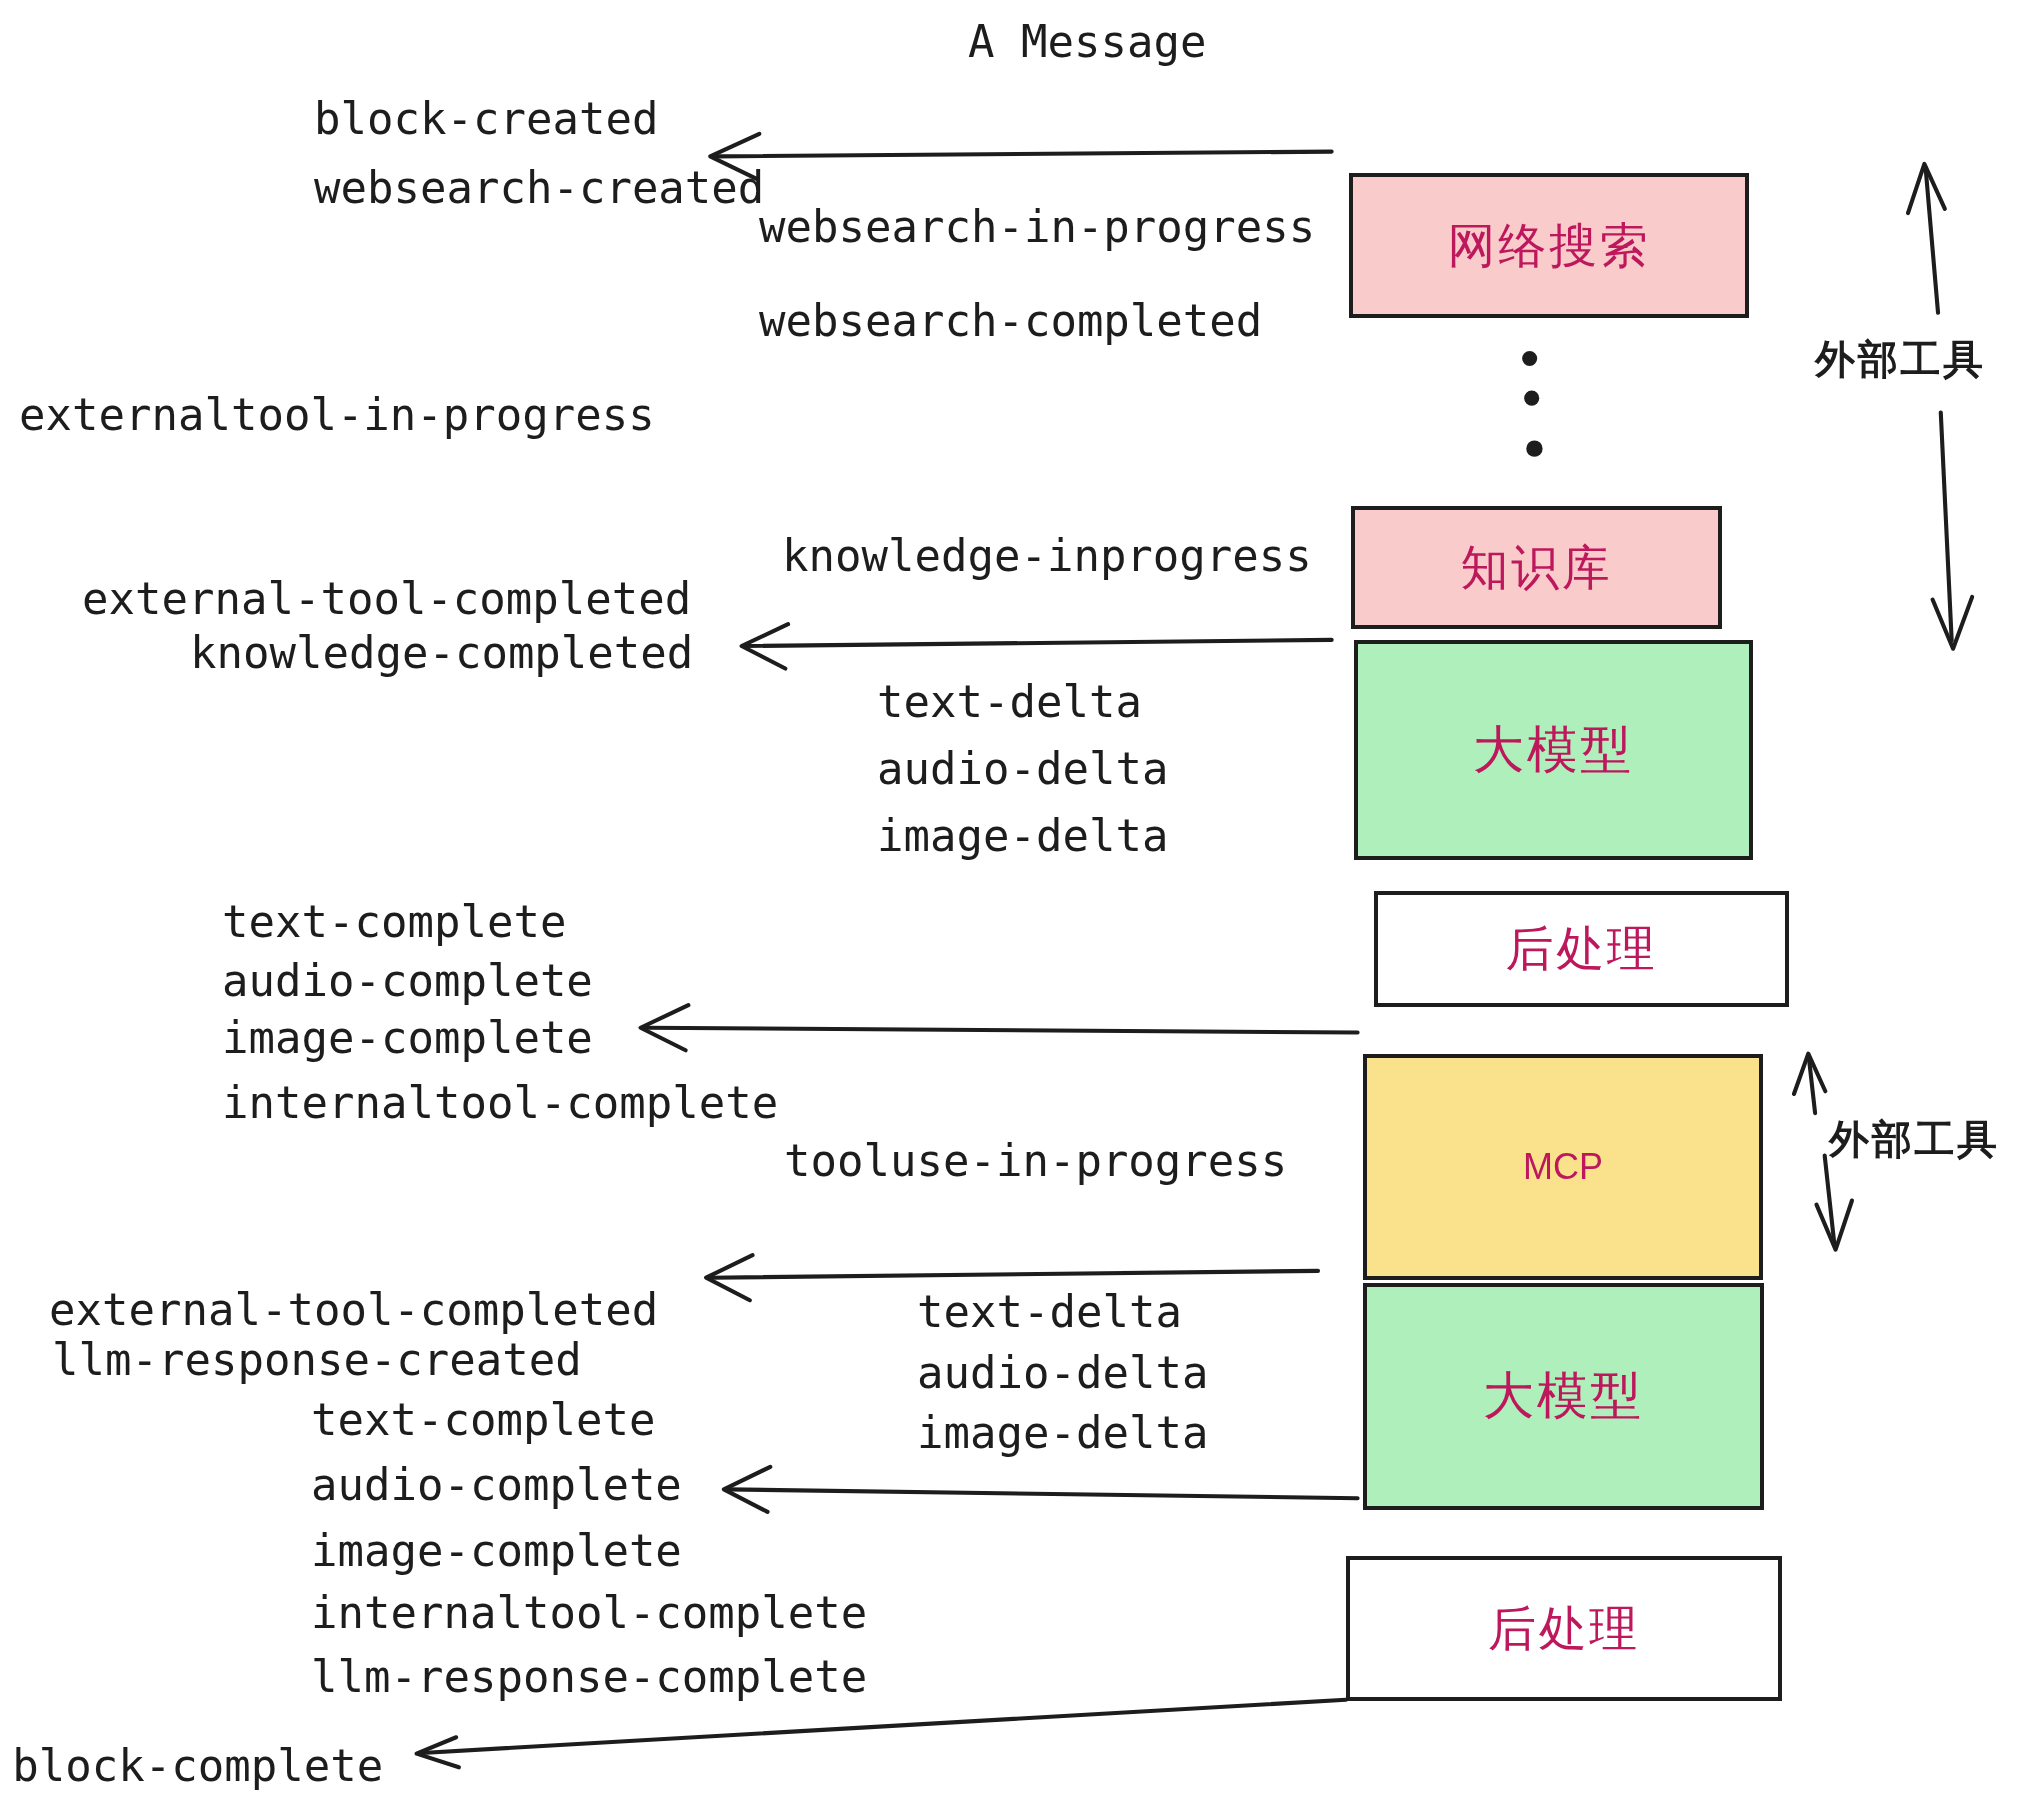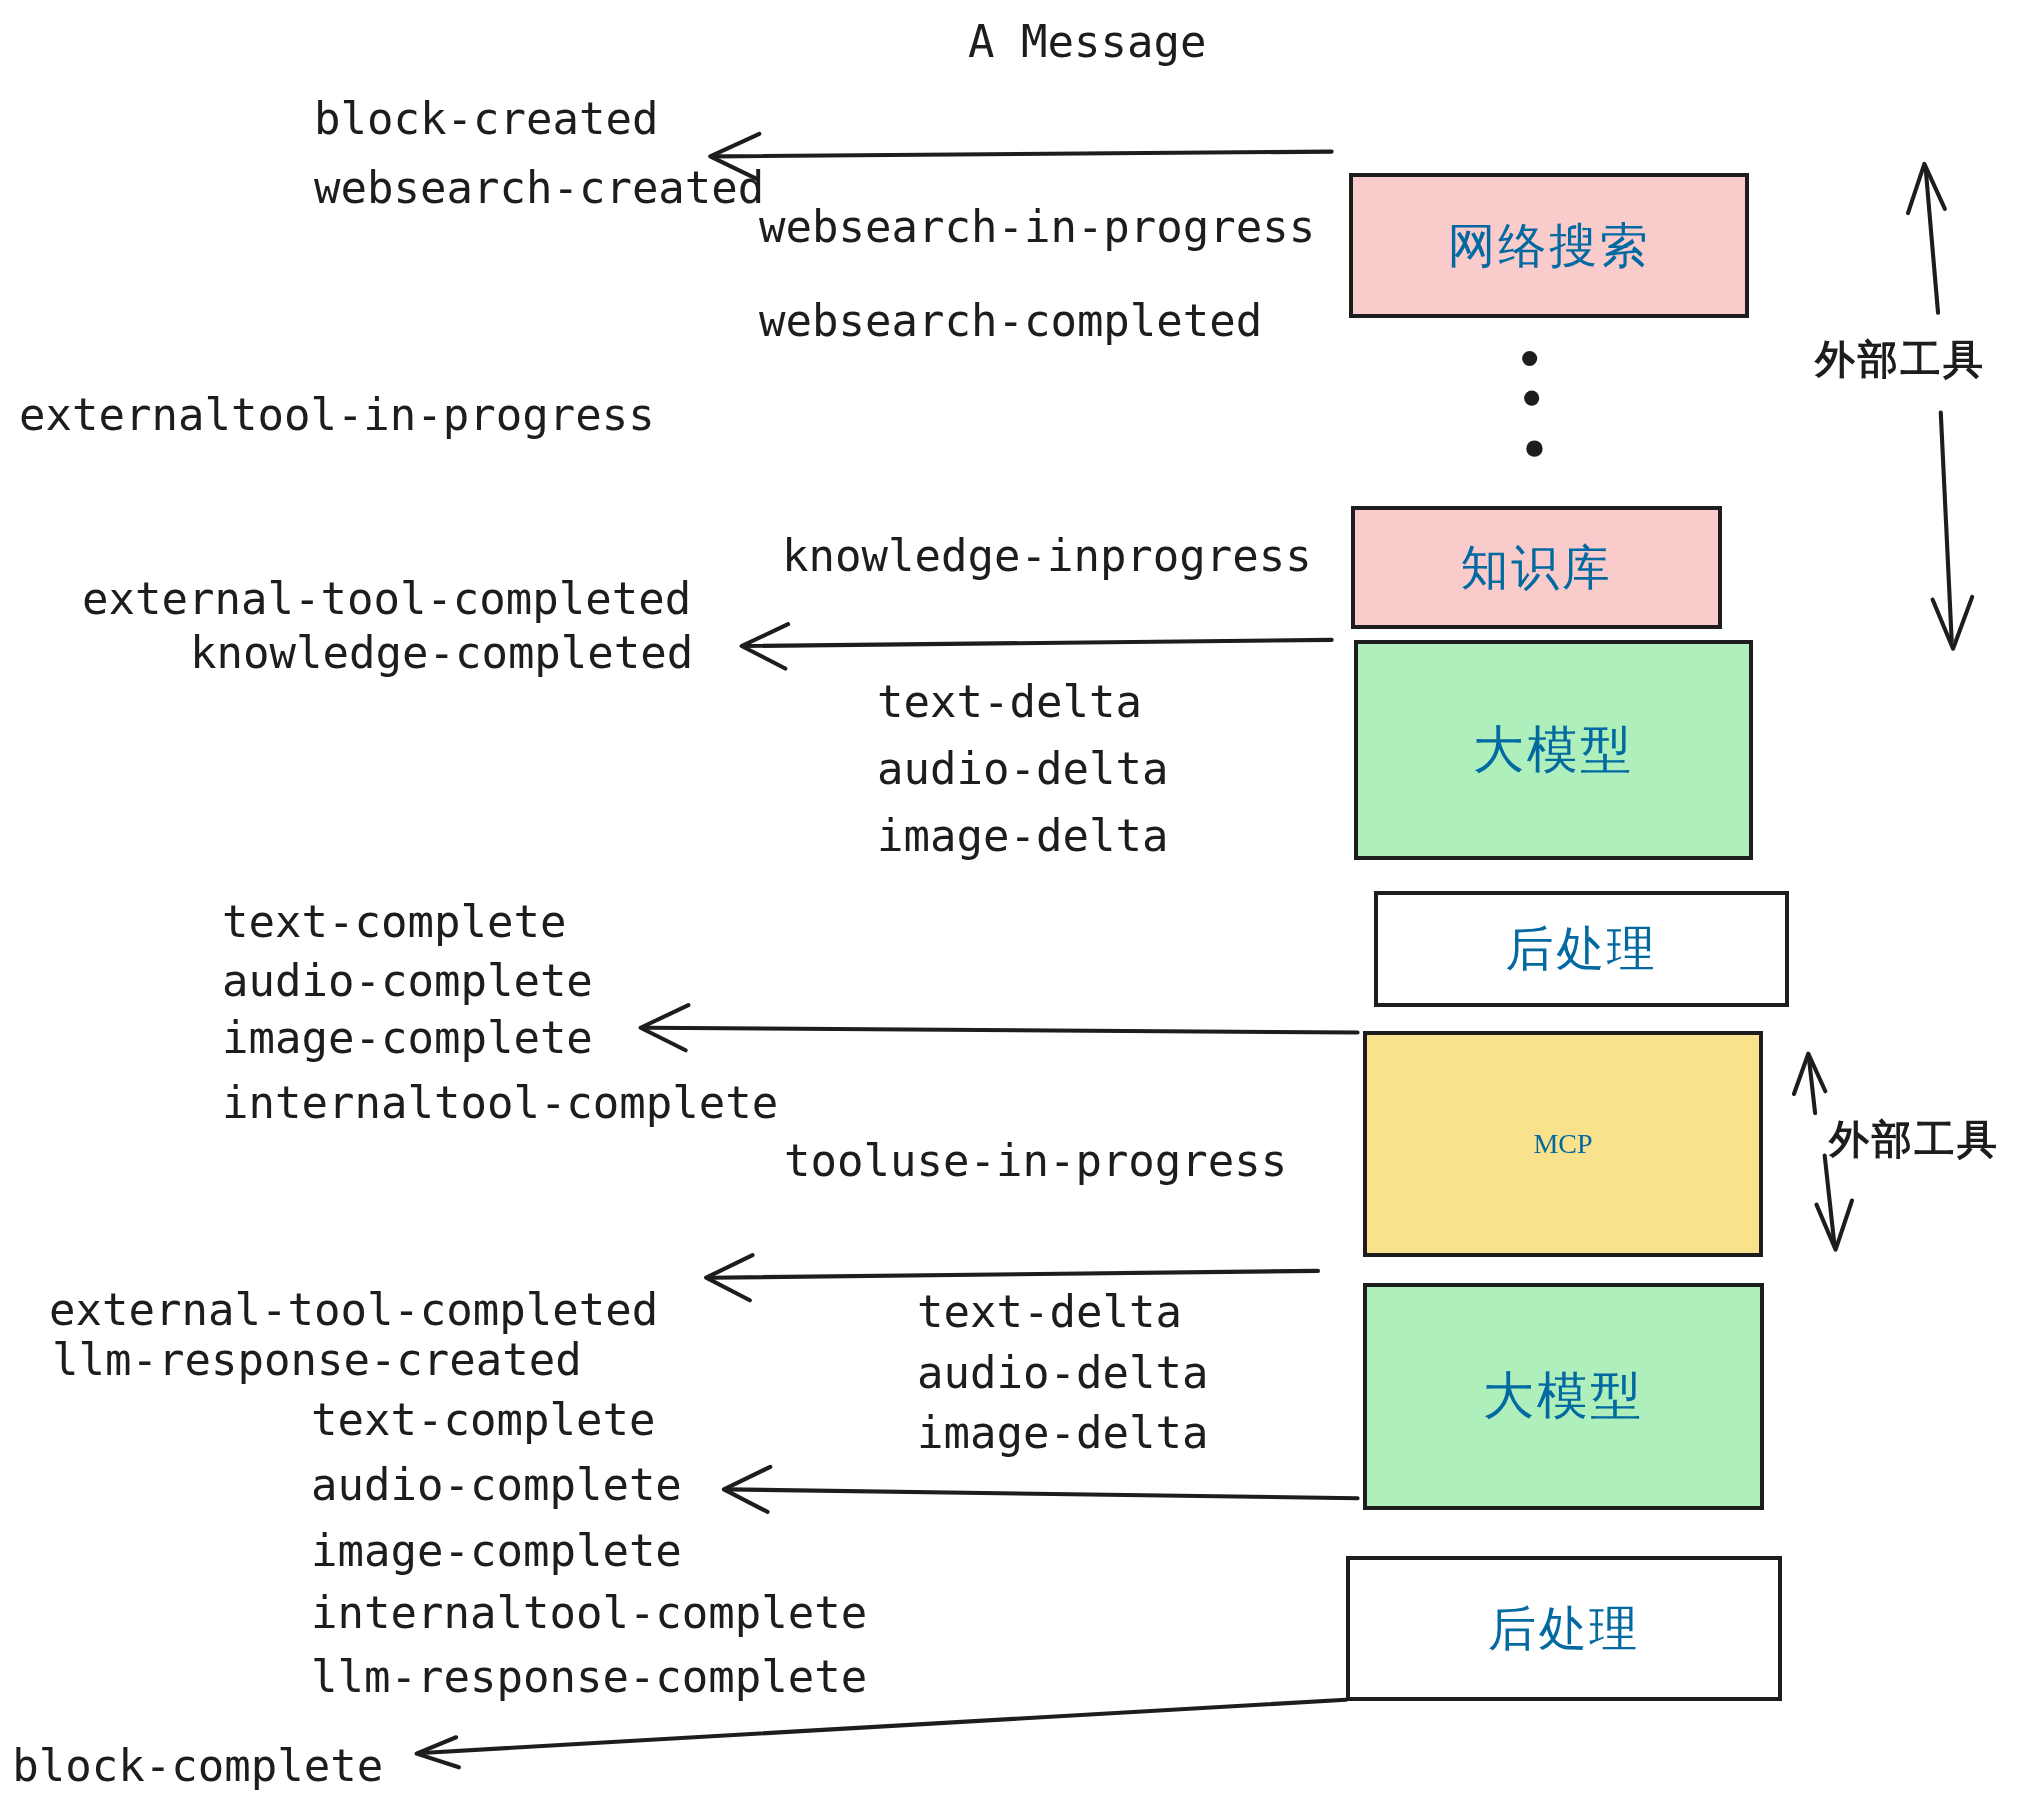--- a/index.html
+++ b/index.html
@@ -2,22 +2,22 @@
 <html style="font-size:11px"><head>
 <meta charset="utf-8">
 <style>
   html,body{margin:0;padding:0;background:#ffffff;}
   .canvas{position:relative;width:2035px;height:1796px;background:#ffffff;overflow:hidden;
           font-family:"DejaVu Sans Mono", monospace;color:#1d1d1d;border-radius:27px;}
   .ev{position:absolute;font:44px/1.05 "DejaVu Sans Mono", monospace;color:#1d1d1d;white-space:nowrap;}
   .title{position:absolute;left:968px;top:18px;font:44px/1.1 "DejaVu Sans Mono", monospace;color:#1d1d1d;white-space:nowrap;}
   .box{position:absolute;border:4.1px solid #1d1d1d;box-sizing:border-box;
        display:flex;align-items:center;justify-content:center;
-       font-family:"Liberation Sans", sans-serif;font-size:48px;color:#0369a1;letter-spacing:2.7px;}
-  .box.mono{font-family:Liberation Serif, serif;font-size:28px;letter-spacing:0;}
+       font-family:"Liberation Sans", sans-serif;font-size:48px;color:#be185d;letter-spacing:2.7px;}
+  .box.mono{font-family:Liberation Sans, sans-serif;font-size:36px;letter-spacing:0;margin-top:23px;}
   .side{position:absolute;font-family:"Liberation Sans", sans-serif;font-size:40px;color:#1d1d1d;white-space:nowrap;letter-spacing:2.7px;font-weight:bold;}
   svg.layer{position:absolute;left:0;top:0;}
 </style>
 </head>
 <body>
 
 <div class="canvas">
 
   <div class="title">A Message</div>
 

